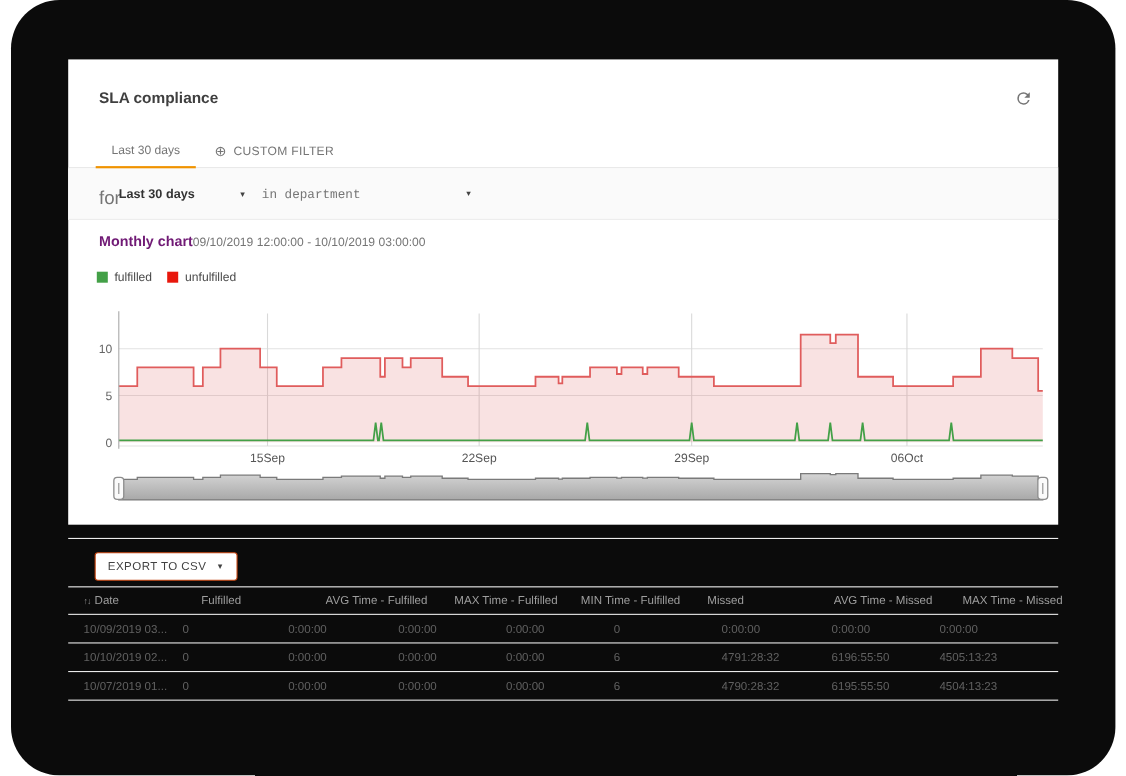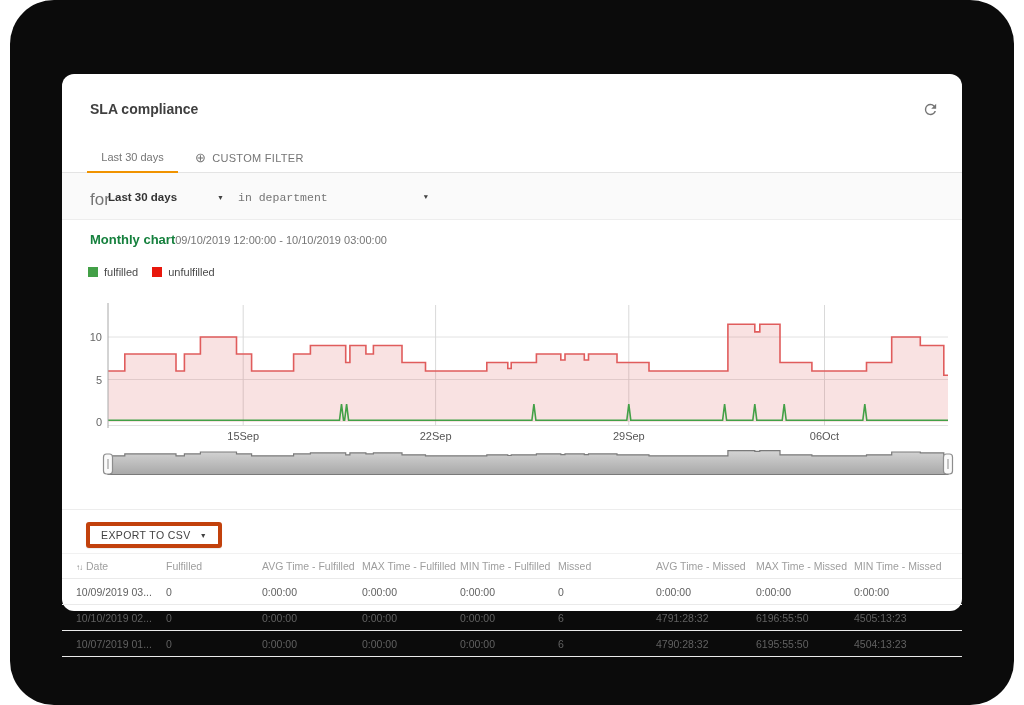--- a/index.html
+++ b/index.html
@@ -1,18 +1,18 @@
 <!DOCTYPE html>
 <html><head>
 <meta charset="utf-8">
 <style>
   * { margin:0; padding:0; box-sizing:border-box; }
   html,body { width:1024px; height:705px; background:#ffffff; font-family:"Liberation Sans", sans-serif; overflow:hidden; position:relative; }
   .frame { position:absolute; left:10px; top:0; width:1004px; height:705px; background:#0b0b0b; border-radius:44px; }
-  .card { position:absolute; left:62px; top:74px; width:900px; height:537px; background:#ffffff; border-radius:12px; }
+  .card { position:absolute; left:62px; top:54px; width:900px; height:423px; background:#ffffff; border-radius:0; }
 
   .title { position:absolute; left:28px; top:27px; font-size:14px; font-weight:600; color:#3f3f3f; }
   .refresh-btn { position:absolute; right:22px; top:25px; width:20px; height:20px; cursor:pointer; display:flex; align-items:center; justify-content:center; }
 
   .tabs { position:absolute; left:0; right:0; top:68px; height:31px; border-bottom:1px solid #e4e4e4; }
   .tab { position:absolute; top:0; height:31px; line-height:30px; font-size:11px; color:#757575; cursor:pointer; white-space:nowrap; }
   .tab1 { left:25px; width:91px; text-align:center; }
   .tab1 .underline { position:absolute; left:0; right:0; bottom:-1px; height:3px; }
   .tab2 { left:133px; display:flex; align-items:center; gap:6px; letter-spacing:0.3px; }
   .tab2 .plus { font-size:13px; line-height:1; color:#757575; }
@@ -20,38 +20,38 @@
   .filterbar { position:absolute; left:0; right:0; top:99px; height:47px; background:#fafafa; border-bottom:1px solid #ededed; }
   .filter-for { position:absolute; left:28px; top:17px; font-size:17px; color:#757575; }
   .select { position:absolute; top:12px; height:24px; display:flex; align-items:center; justify-content:space-between; cursor:pointer; }
   .select-period { left:46px; width:116px; }
   .select-period .val { font-size:11.5px; font-weight:600; color:#333; }
   .select-dept { left:176px; width:190px;font-family:Liberation Mono, monospace; }
   .select-dept .val { font-size:11.5px; color:#757575; }
   .caret { font-size:7px; color:#424242; }
 
   .section-head { position:absolute; left:28px; top:158px; display:flex; align-items:baseline; }
-  .sec-title { font-size:13px; font-weight:700; color:#15803d; }
+  .sec-title { font-size:13px; font-weight:700; color:#701a75; }
   .sec-range { font-size:11px; color:#757575; }
 
   .legend { position:absolute; left:26px; top:192px; display:flex; align-items:center; gap:14px; }
   .legend-item { display:flex; align-items:center; gap:6px; }
   .legend-item .sw { width:10px; height:10px; display:inline-block; }
   .legend-item .lab { font-size:11px; color:#4a4a4a; }
 
   #chart { position:absolute; left:16px; top:225px; }
 
   .bottom { position:absolute; left:0; right:0; top:435px; bottom:0; border-top:1px solid #ededed; }
   .export { margin:12px 0 0 24px; height:26px; padding:0 11px; display:inline-flex; align-items:center; gap:9px;
-            background:#fff; border:4px solid #c2410c; border-radius:3px; box-shadow:0 1px 1px rgba(0,0,0,0.08);
+            background:#fff; border:1px solid #c2410c; border-radius:3px; box-shadow:0 1px 1px rgba(0,0,0,0.08);
             font-family:"Liberation Sans", sans-serif; font-size:10.5px; letter-spacing:0.4px; color:#424242; cursor:pointer;justify-content:space-between; }
   .tablewrap { margin-top:5px; }
   .trow { display:grid; grid-template-columns:90px 96px 100px 98px 98px 98px 100px 98px 1fr; padding:0 14px; height:26px; align-items:center; border-bottom:1px solid #eaeaea; }
   .trow > div { font-size:10.5px; color:#616161; white-space:nowrap; overflow:hidden; }
-  .thead { border-top:1px solid #f1f1f1; }
+  .thead { border-top:1px solid #f1f1f1;gap:17px; }
   .thead > div { color:#9e9e9e; cursor:pointer; }
   .sort-ic { font-size:8px; letter-spacing:-1px; color:#8b8b8b; margin-right:4px; }
 </style>
 </head>
 <body>
 
 <div class="frame"></div>
 
 <div class="card">
 

